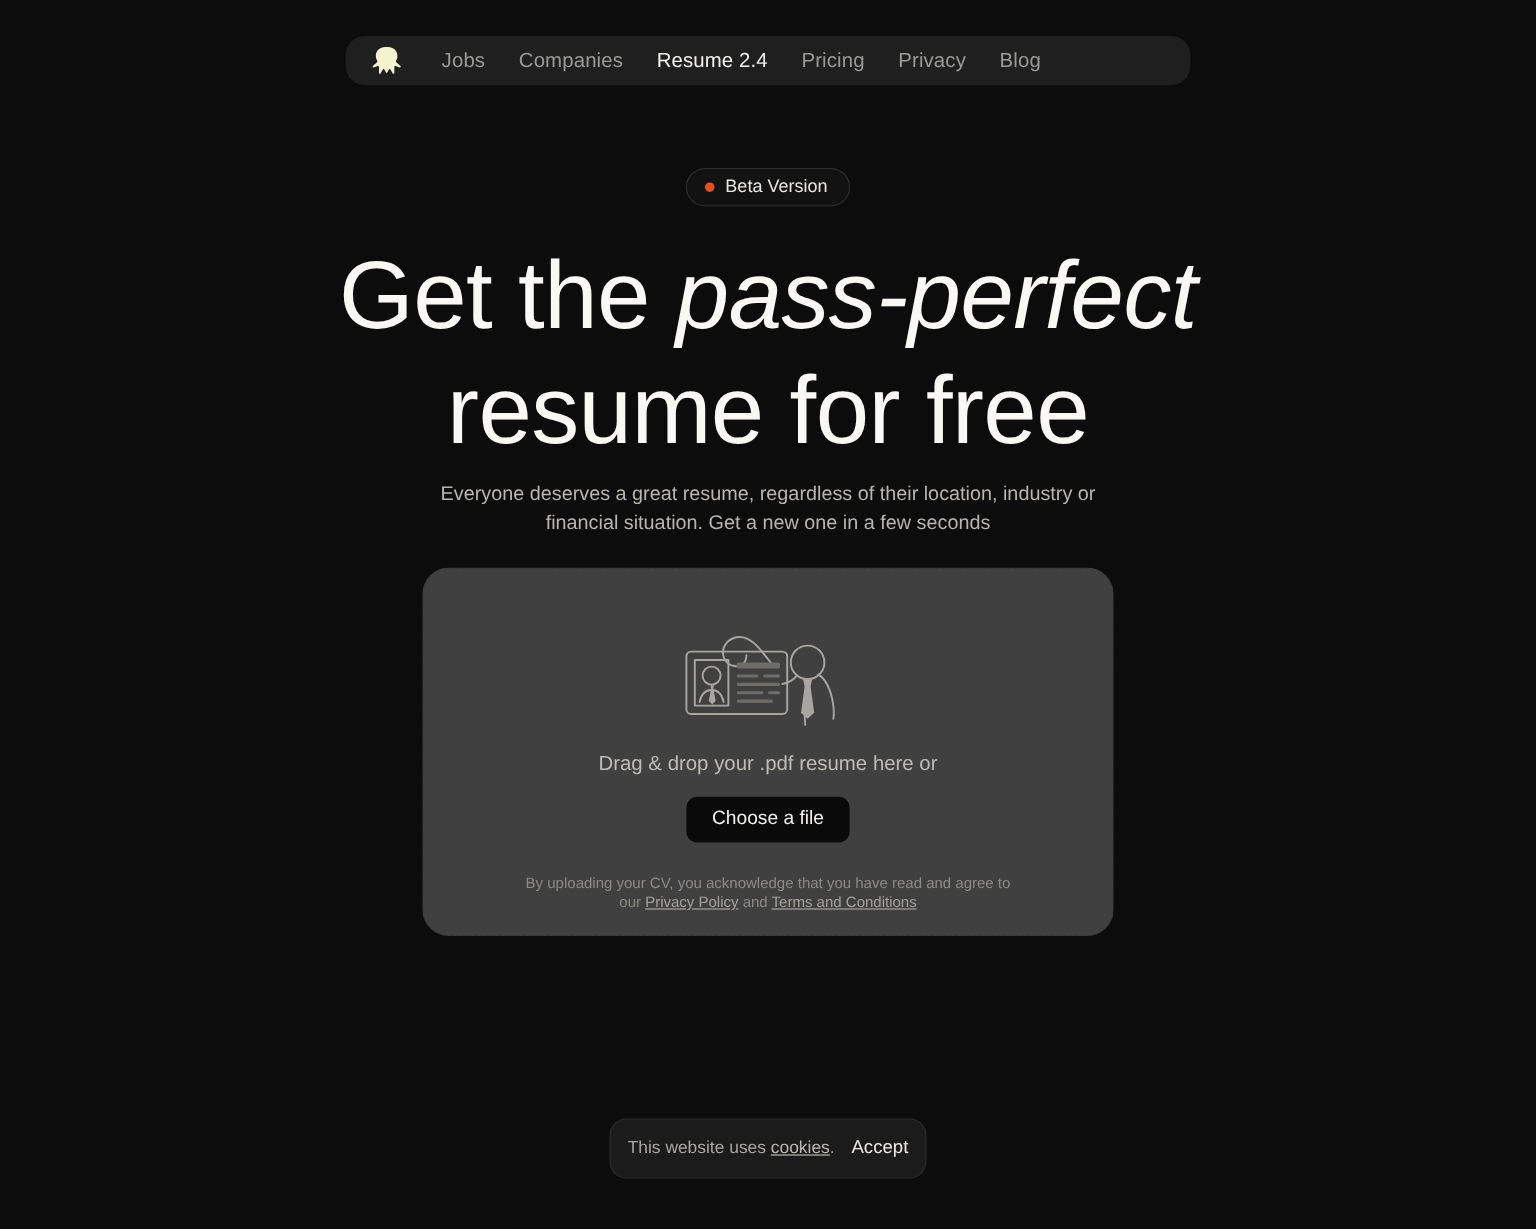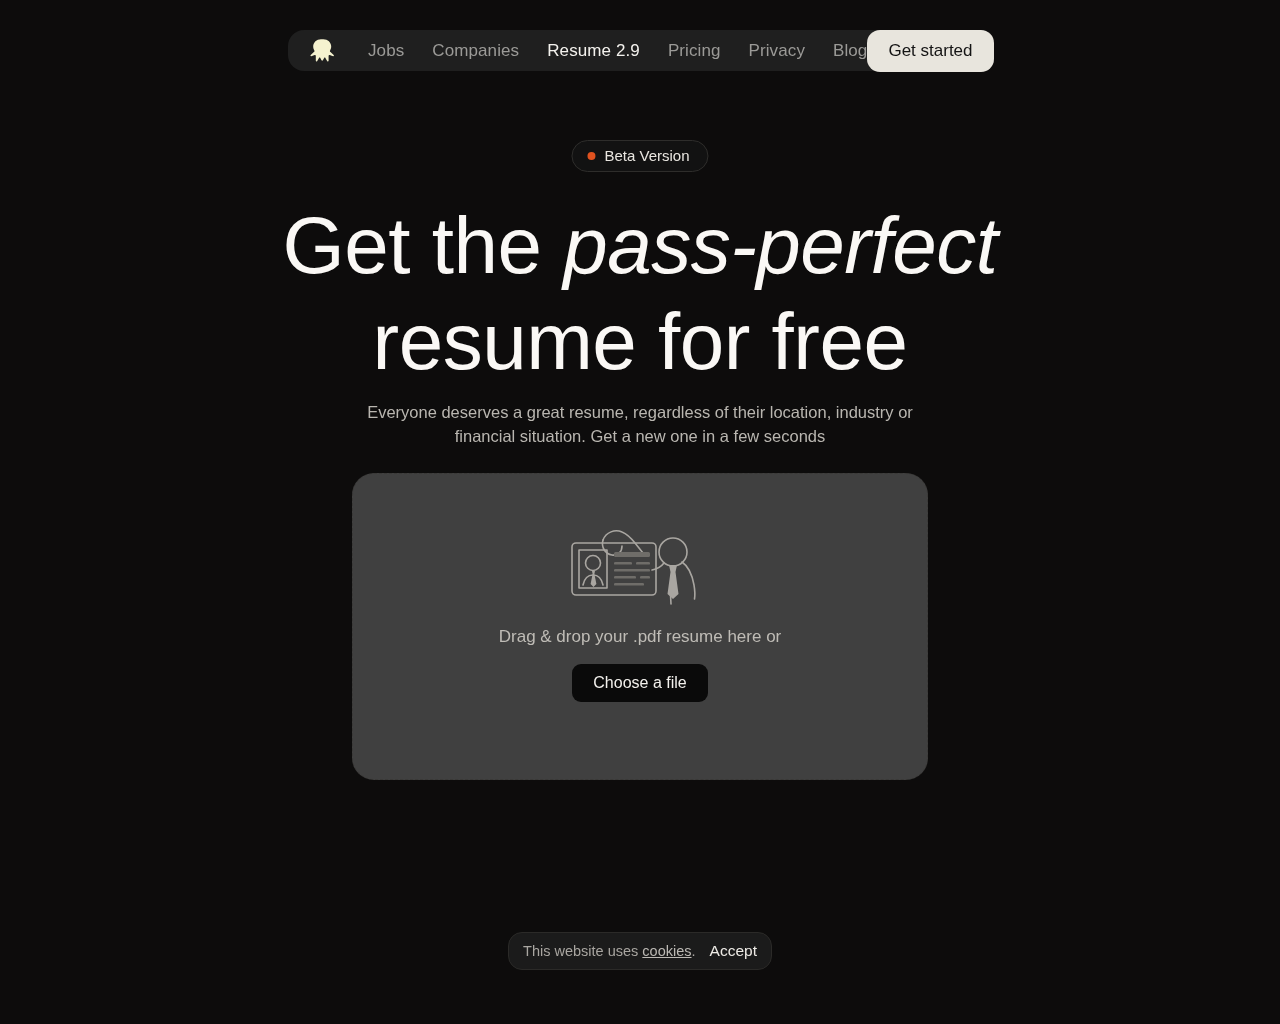--- a/index.html
+++ b/index.html
@@ -187,21 +187,21 @@
     text-decoration: underline;
     cursor: pointer;
   }
 
   
   .cookie-banner {
     position: absolute;
     left: 508px;
     top: 932px;
     width: 264px;
-    height: 38px;
+    height: 50px;
     background: #1b1b1b;
     border: 1px solid #2b2a28;
     border-radius: 14px;
     display: flex;
     align-items: center;
     justify-content: center;
     gap: 14px;
     white-space: nowrap;
   }
   .cookie-text {
@@ -238,27 +238,26 @@
                c.3-.6 1-.6 1.3 0l1.2 2.2c.3.6 1.1.6 1.4 0l1.2-2.2
                c.3-.6 1-.6 1.3 0l1.9 3.2c.4.6 1.3.3 1.3-.4v-4.9
                c0-.7.4-1 1.1-.8l3.4 1.1c.7.2 1.1-.6.6-1.1l-3.2-3
                c-.7-.6-.8-1.1-.3-1.9.6-1 1-2.1 1-3.6 0-4.2-3.4-7.4-7.8-7.4z" fill="#f5f2cf"></path>
     </svg>
   </div>
 
   <div class="nav-links">
     <a class="nav-link">Jobs</a>
     <a class="nav-link">Companies</a>
-    <a class="nav-link active">Resume 2.9</a>
+    <a class="nav-link active">Resume 2.4</a>
     <a class="nav-link">Pricing</a>
     <a class="nav-link">Privacy</a>
     <a class="nav-link">Blog</a>
   </div>
 
-  <button class="get-started-btn">Get started</button>
 </nav>
 
 <section class="hero">
 
   <div class="beta-badge">
     <span class="beta-dot"></span>
     <span class="beta-text">Beta Version</span>
   </div>
 
   <h1 class="headline">
@@ -308,18 +307,21 @@
 
         <path d="M99 48h8l-1.5 7 3 22-5.5 5-5.5-5 3-22z" fill="#a9a6a1" stroke="none"></path>
       </g>
     </svg>
   </div>
 
   <div class="dnd-text">Drag &amp; drop your .pdf resume here or</div>
 
   <button class="choose-file-btn">Choose a file</button>
 
+  <p class="legal">
+    <span>By uploading your CV, you acknowledge that you have read and agree to our </span><a>Privacy Policy</a><span> and </span><a>Terms and Conditions</a>
+  </p>
 </section>
 
 <div class="cookie-banner">
   <span class="cookie-text"><span>This website uses </span><a>cookies</a><span>.</span></span>
   <button class="cookie-accept">Accept</button>
 </div>
 
 </body></html>

